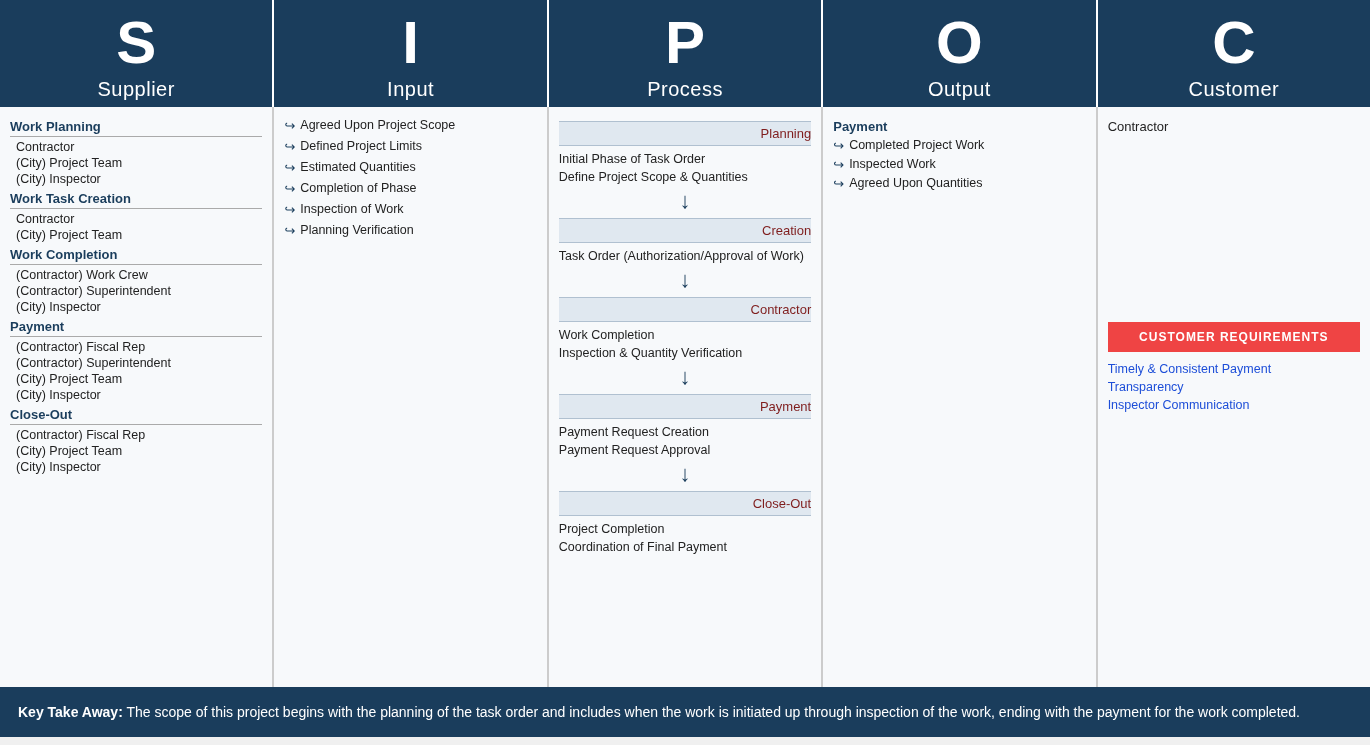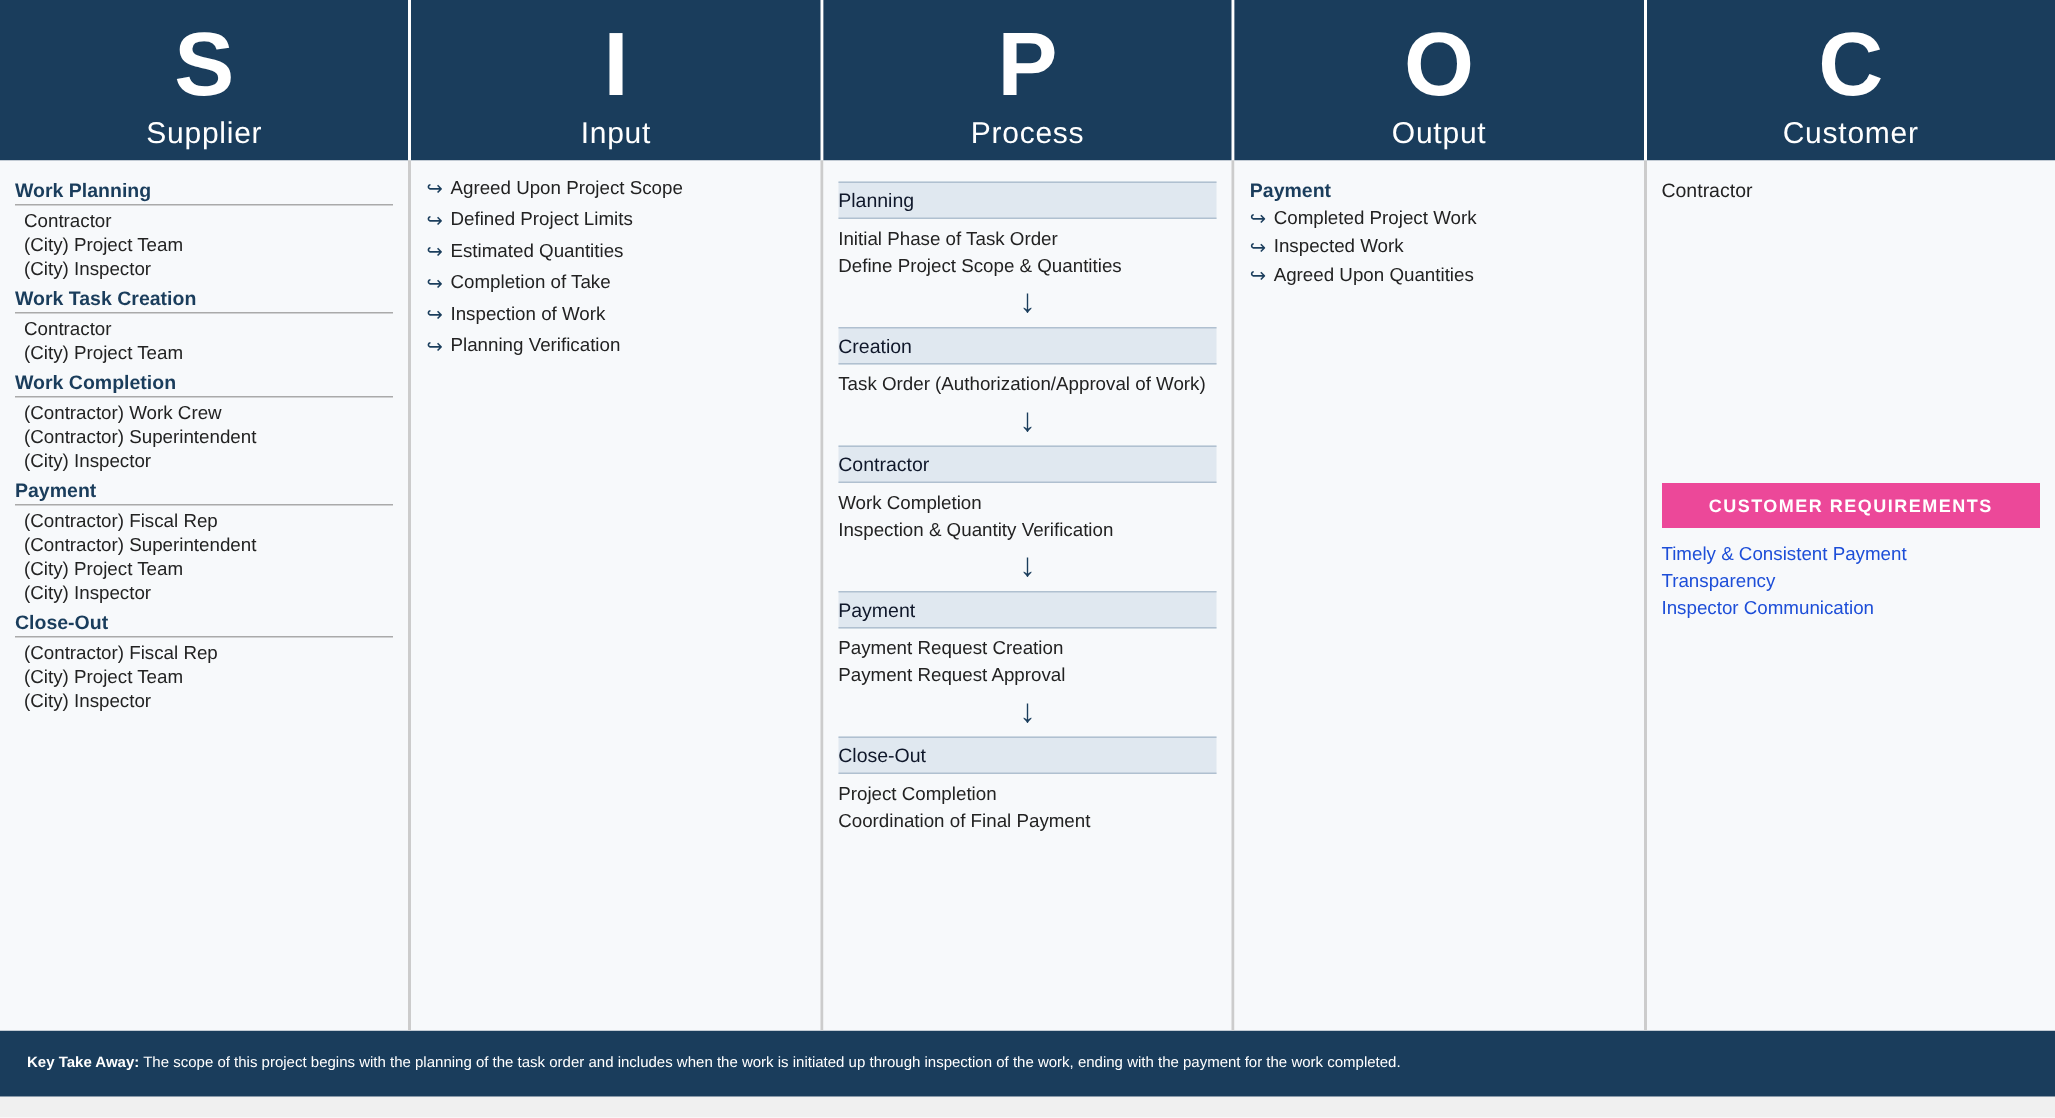--- a/index.html
+++ b/index.html
@@ -81,23 +81,23 @@
     }
     .bullet-icon {
       color: #1a3d5c;
       margin-right: 5px;
       font-size: 13px;
       flex-shrink: 0;
     }
 
     
     .process-section-header {
-      text-align: left;
-      font-size: 13px;
-      color: #0f172a;
+      text-align: right;
+      font-size: 13px;
+      color: #7f1d1d;
       background: #e0e8f0;
       padding: 4px 0;
       margin: 6px 0 4px 0;
       border-top: 1px solid #b0c0d0;
       border-bottom: 1px solid #b0c0d0;
     }
     .process-item {
       font-size: 12.5px;
       padding: 2px 0;
       color: #222;
@@ -125,42 +125,42 @@
       color: #222;
     }
 
     
     .customer-top {
       font-size: 13px;
       color: #222;
       padding: 4px 0 8px 0;
     }
     .customer-req-box {
-      background: #ec4899;
+      background: #ef4444;
       color: #fff;
       text-align: center;
       font-size: 12px;
       font-weight: bold;
       letter-spacing: 1px;
       padding: 8px 6px;
       margin-top: 180px;
       margin-bottom: 8px;
     }
     .customer-req-item {
       font-size: 12.5px;
       padding: 2px 0;
       color: #1d4ed8;
     }
 
     
     .footer {
       background: #1a3d5c;
       color: #fff;
       padding: 14px 18px;
-      font-size: 10px;
+      font-size: 14px;
       line-height: 1.6;
     }
     .footer-bold {
       font-weight: bold;
     }
   </style>
 </head>
 <body>
 
 <div class="main-container">
@@ -226,21 +226,21 @@
       <div class="input-item">
         <span class="bullet-icon">↪</span>
         <span>Defined Project Limits</span>
       </div>
       <div class="input-item">
         <span class="bullet-icon">↪</span>
         <span>Estimated Quantities</span>
       </div>
       <div class="input-item">
         <span class="bullet-icon">↪</span>
-        <span>Completion of Take</span>
+        <span>Completion of Phase</span>
       </div>
       <div class="input-item">
         <span class="bullet-icon">↪</span>
         <span>Inspection of Work</span>
       </div>
       <div class="input-item">
         <span class="bullet-icon">↪</span>
         <span>Planning Verification</span>
       </div>
     </div>

